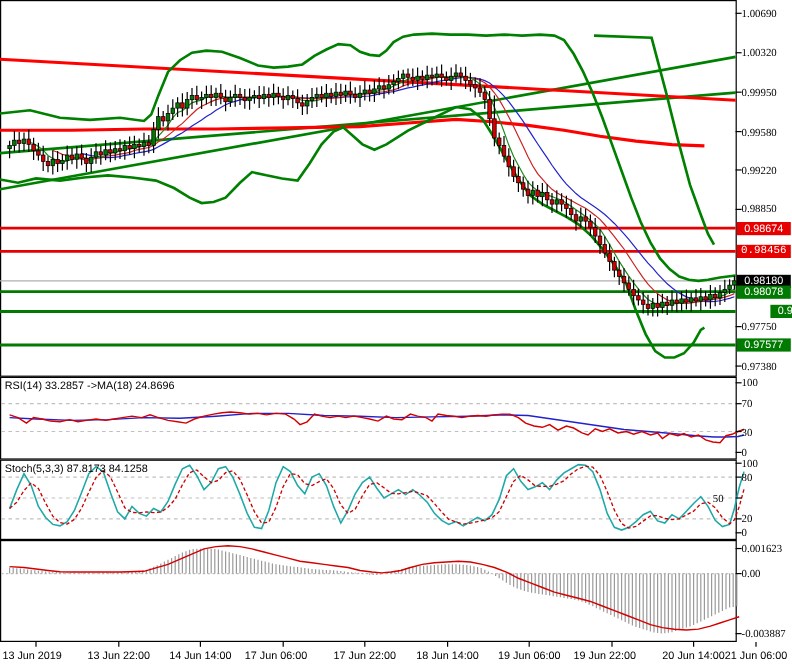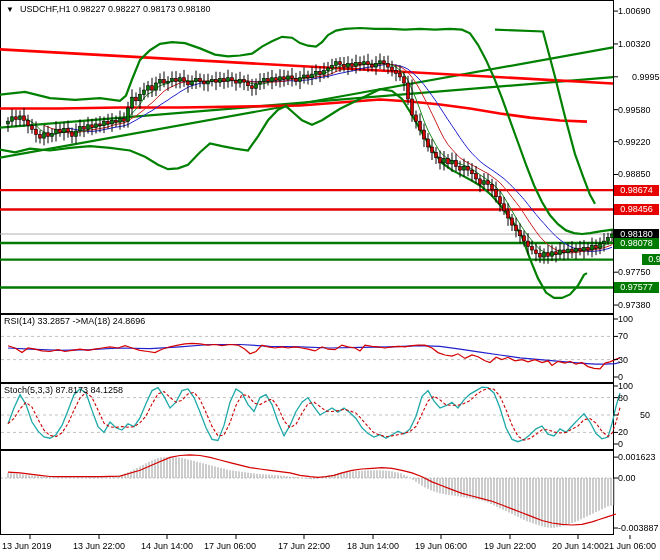--- a/index.html
+++ b/index.html
@@ -1,20 +1,20 @@
 <!DOCTYPE html>
 <html><head>
 <meta charset="utf-8">
 <style>
   html,body{margin:0;padding:0;background:#fff;}
   .wrap{position:relative;width:660px;height:560px;background:#fff;overflow:hidden;
         font-family:"Liberation Sans","DejaVu Sans",sans-serif;font-size:9px;color:#000;}
   svg{position:absolute;left:0;top:0;}
   .lbl{position:absolute;white-space:nowrap;line-height:11px;}
-  .scale-lbl{left:618px;}
+  .scale-lbl{left:618px;font-family:Liberation Serif, serif;}
   .badge{position:absolute;left:614px;width:45px;height:11px;color:#fff;text-align:center;
          line-height:11px;font-size:9px;}
   .b-red{background:#e60000;}
   .b-green{background:#007a00;}
   .b-black{background:#000;}
   .panel-label{position:absolute;left:4px;color:#000;}
   .time-lbl{position:absolute;top:541px;}
   .title-row{position:absolute;left:6px;top:4px;color:#000;}
   .title-row .tri{display:inline-block;margin-right:6px;font-size:8px;}
 </style>
@@ -592,53 +592,50 @@
       <line x1="304" y1="535" x2="304" y2="539" stroke="#000"></line>
       <line x1="373" y1="535" x2="373" y2="539" stroke="#000"></line>
       <line x1="441" y1="535" x2="441" y2="539" stroke="#000"></line>
       <line x1="510" y1="535" x2="510" y2="539" stroke="#000"></line>
       <line x1="578" y1="535" x2="578" y2="539" stroke="#000"></line>
       <line x1="630" y1="535" x2="630" y2="539" stroke="#000"></line>
     </svg>
   <div id="labels">
       <div class="lbl scale-lbl" style="left: 618px; top: 6.0869px;">1.00690</div>
       <div class="lbl scale-lbl" style="left: 618px; top: 38.9466px;">1.00320</div>
-      <div class="lbl scale-lbl" style="left: 632px; top: 71.8063px;">0.99950</div>
+      <div class="lbl scale-lbl" style="left: 618px; top: 71.8063px;">0.99950</div>
       <div class="lbl scale-lbl" style="left: 618px; top: 104.666px;">0.99580</div>
       <div class="lbl scale-lbl" style="left: 618px; top: 136.638px;">0.99220</div>
       <div class="lbl scale-lbl" style="left: 618px; top: 169.497px;">0.98850</div>
       <div class="lbl scale-lbl" style="left: 618px; top: 267.188px;">0.97750</div>
       <div class="lbl scale-lbl" style="left: 618px; top: 300.048px;">0.97380</div>
       <div class="badge b-red" style="top: 184.628px;">0.98674</div>
-      <div class="badge b-red" style="top: 203.988px;">0.98456</div>
+      <div class="badge b-red" style="top: 203.988px; font-family: Liberation Mono, monospace;">0.98456</div>
       <div class="badge b-black" style="top: 228.5px;">0.98180</div>
       <div class="badge b-green" style="top: 237.559px;">0.98078</div>
       <div class="badge b-green" style="top: 254.077px; margin-left: 28px;">0.97892</div>
       <div class="badge b-green" style="top: 282.052px;">0.97577</div>
       <div class="lbl scale-lbl" style="left: 618px; top: 314px;">100</div>
       <div class="lbl scale-lbl" style="left: 618px; top: 331.4px;">70</div>
       <div class="lbl scale-lbl" style="left: 618px; top: 354.6px;">30</div>
       <div class="lbl scale-lbl" style="left: 618px; top: 372px;">0</div>
       <div class="lbl scale-lbl" style="left: 618px; top: 381px;">100</div>
       <div class="lbl scale-lbl" style="left: 618px; top: 392.6px;">80</div>
-      <div class="lbl scale-lbl" style="left: 640px; top: 410px;">50</div>
+      <div class="lbl scale-lbl" style="left: 594px; top: 410px;">50</div>
       <div class="lbl scale-lbl" style="left: 618px; top: 427.4px;">20</div>
       <div class="lbl scale-lbl" style="left: 618px; top: 439px;">0</div>
       <div class="lbl scale-lbl" style="left: 618px; top: 452.112px;">0.001623</div>
       <div class="lbl scale-lbl" style="left: 618px; top: 473px;">0.00</div>
       <div class="lbl scale-lbl" style="left: 618px; top: 523.026px;">-0.003887</div>
       <div class="lbl time-lbl" style="left: 2px; top: 541px;">13 Jun 2019</div>
       <div class="lbl time-lbl" style="left: 67px; top: 541px; width: 64px; text-align: center;">13 Jun 22:00</div>
       <div class="lbl time-lbl" style="left: 135px; top: 541px; width: 64px; text-align: center;">14 Jun 14:00</div>
       <div class="lbl time-lbl" style="left: 204px; top: 541px; width: 64px; text-align: left;">17 Jun 06:00</div>
       <div class="lbl time-lbl" style="left: 272px; top: 541px; width: 64px; text-align: center;">17 Jun 22:00</div>
       <div class="lbl time-lbl" style="left: 341px; top: 541px; width: 64px; text-align: center;">18 Jun 14:00</div>
       <div class="lbl time-lbl" style="left: 409px; top: 541px; width: 64px; text-align: center;">19 Jun 06:00</div>
-      <div class="lbl time-lbl" style="left: 478px; top: 541px; width: 64px; text-align: center;">19 Jun 22:00</div>
+      <div class="lbl time-lbl" style="left: 478px; top: 541px; width: 64px; text-align: left;">19 Jun 22:00</div>
       <div class="lbl time-lbl" style="left: 546px; top: 541px; width: 64px; text-align: center;">20 Jun 14:00</div>
       <div class="lbl time-lbl" style="left: 598px; top: 541px; width: 64px; text-align: center;">21 Jun 06:00</div>
     </div>
-  <div class="title-row">
-    <span class="tri">▼</span><span>USDCHF,H1  0.98227 0.98227 0.98173 0.98180</span>
-  </div>
   <div class="panel-label" style="top:316px;">RSI(14) 33.2857  -&gt;MA(18) 24.8696</div>
   <div class="panel-label" style="top:385px;">Stoch(5,3,3) 87.8173 84.1258</div>
 </div>
 
 </body></html>

